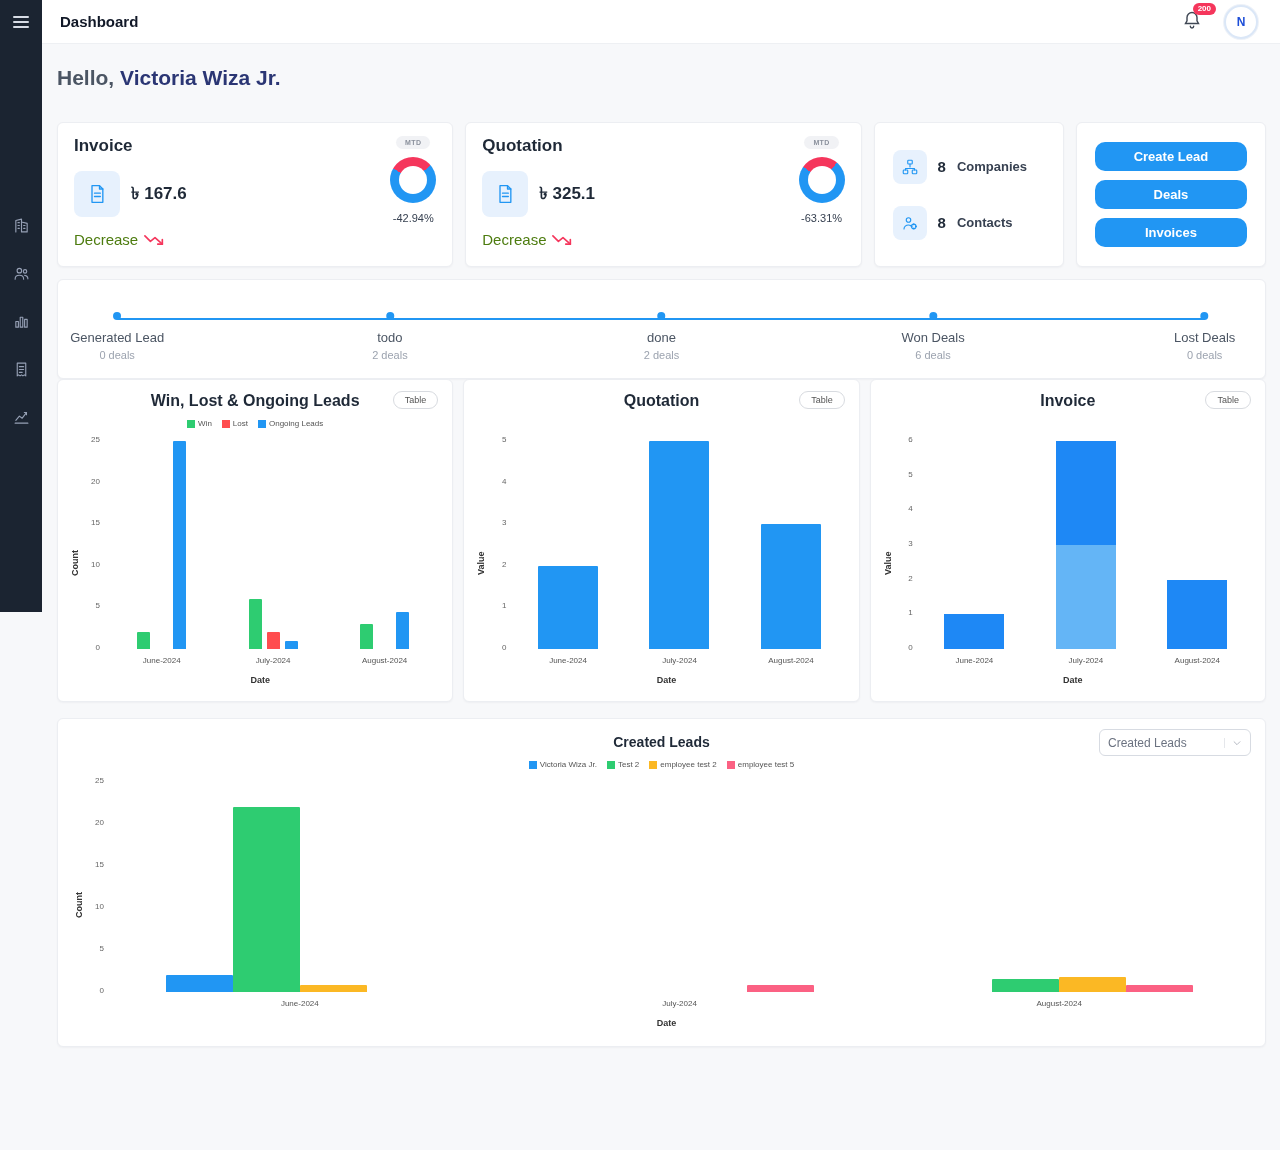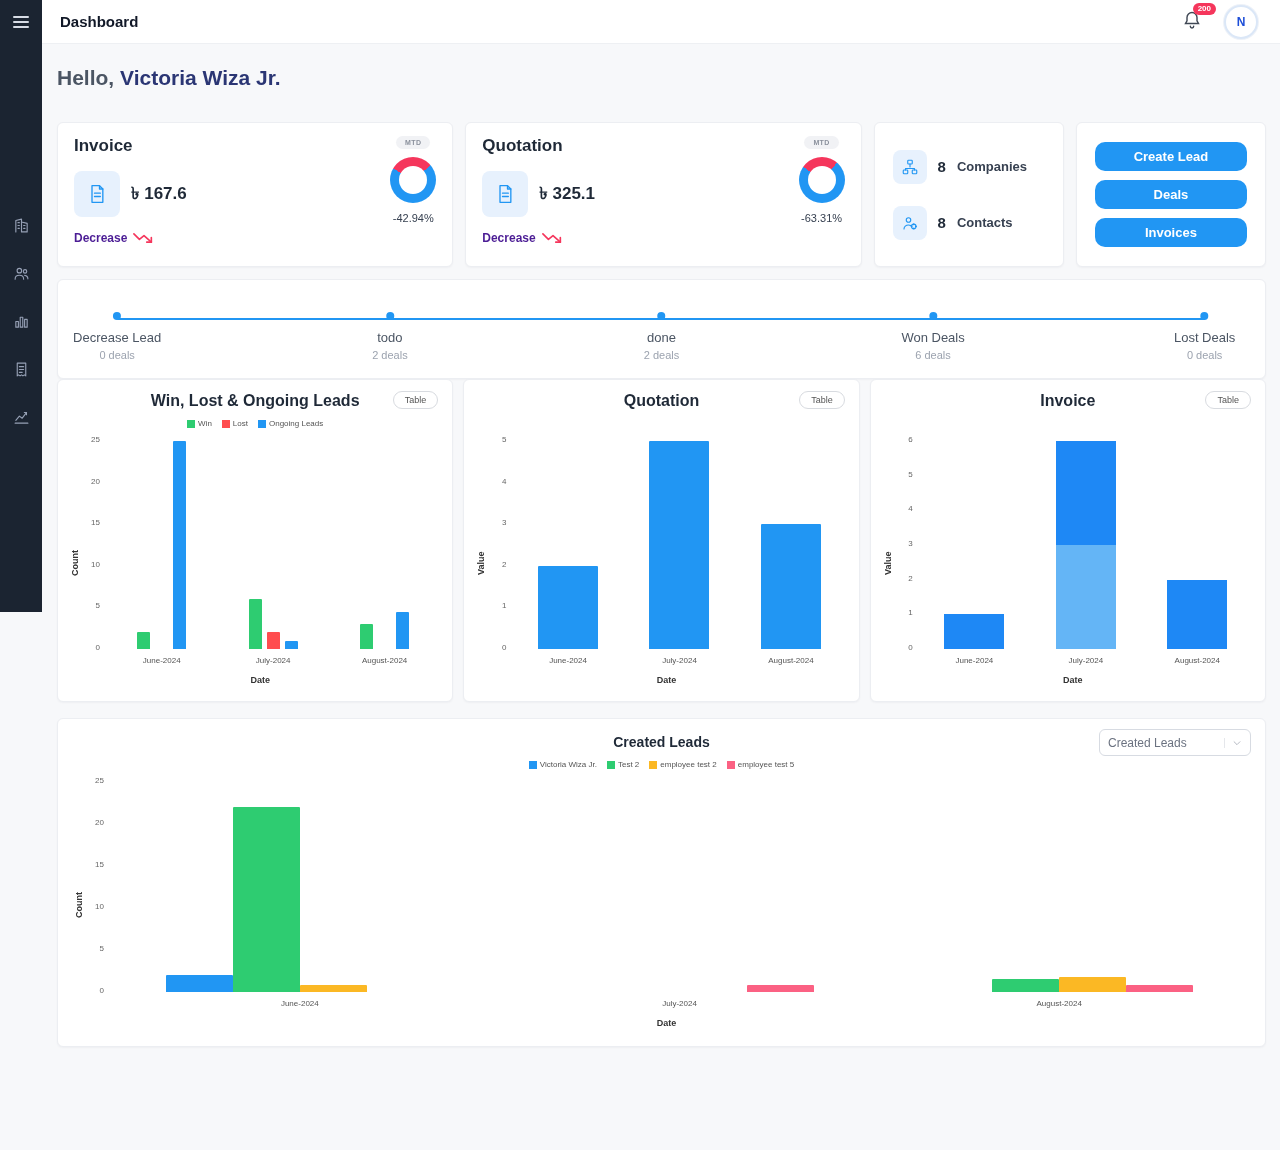--- a/index.html
+++ b/index.html
@@ -34,21 +34,21 @@
 
 .cards-row{display:grid;grid-template-columns:1fr 1fr .48fr .48fr;gap:12px}
 .money-card{height:145px;padding:13px 16px;display:flex;justify-content:space-between}
 .mc-left{display:flex;flex-direction:column}
 .mc-title{font-size:17px;font-weight:700;color:#1f2937}
 .mc-amount-row{display:flex;align-items:center;gap:11px;margin-top:15px}
 .doc-ic{width:46px;height:46px;border-radius:8px;background:#e7f1fd;display:flex;align-items:center;justify-content:center}
 .doc-ic svg{stroke:#2196f3;fill:none;stroke-width:1.6;stroke-linecap:round;stroke-linejoin:round}
 .mc-amount{font-size:17px;font-weight:700;color:#1f2937}
 .trend-row{display:flex;align-items:center;gap:6px;margin-top:14px}
-.trend-label{color:#4c1d95;font-size:12px;font-weight:700}
+.trend-label{color:#4d7c0f;font-size:15px;font-weight:400}
 .trend-row svg{stroke:#f5365c;fill:none;stroke-width:1.8;stroke-linecap:round;stroke-linejoin:round}
 .mc-right{display:flex;flex-direction:column;align-items:center}
 .mtd-badge{background:#f1f2f5;color:#8a909c;font-size:7px;font-weight:700;padding:3px 9px;border-radius:9px;letter-spacing:.4px}
 .donut{width:46px;height:46px;border-radius:50%;margin-top:8px;position:relative}
 .donut.d1{background:conic-gradient(from 300deg,#f5365c 0 110deg,#2196f3 110deg 360deg)}
 .donut.d2{background:conic-gradient(from 305deg,#f5365c 0 96deg,#2196f3 96deg 360deg)}
 .donut::after{content:"";position:absolute;inset:9px;background:#fff;border-radius:50%}
 .mc-pct{font-size:11px;color:#374151;margin-top:9px}
 
 .stats-card{height:145px;padding:14px 18px;display:flex;flex-direction:column;justify-content:center;gap:22px}
@@ -261,21 +261,21 @@
       <button class="action-btn">Create Lead</button>
       <button class="action-btn">Deals</button>
       <button class="action-btn">Invoices</button>
     </div>
   </section>
 
   <section class="card pipeline">
     <div class="track"></div>
     <div class="stage" style="left:4.9%">
       <span class="dot"></span>
-      <span class="stage-label">Decrease Lead</span>
+      <span class="stage-label">Generated Lead</span>
       <span class="stage-sub">0 deals</span>
     </div>
     <div class="stage" style="left:27.5%">
       <span class="dot"></span>
       <span class="stage-label">todo</span>
       <span class="stage-sub">2 deals</span>
     </div>
     <div class="stage" style="left:50%">
       <span class="dot"></span>
       <span class="stage-label">done</span>

